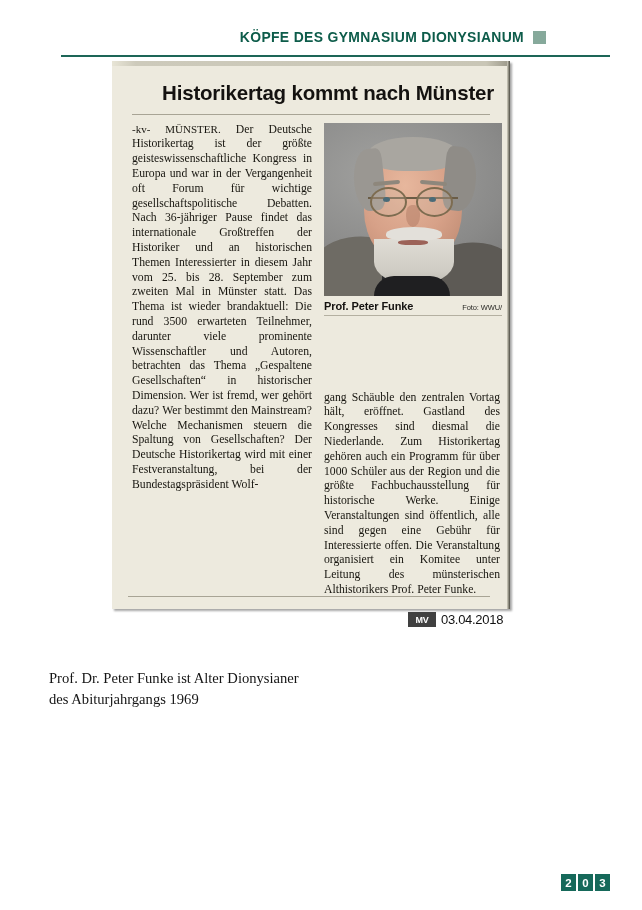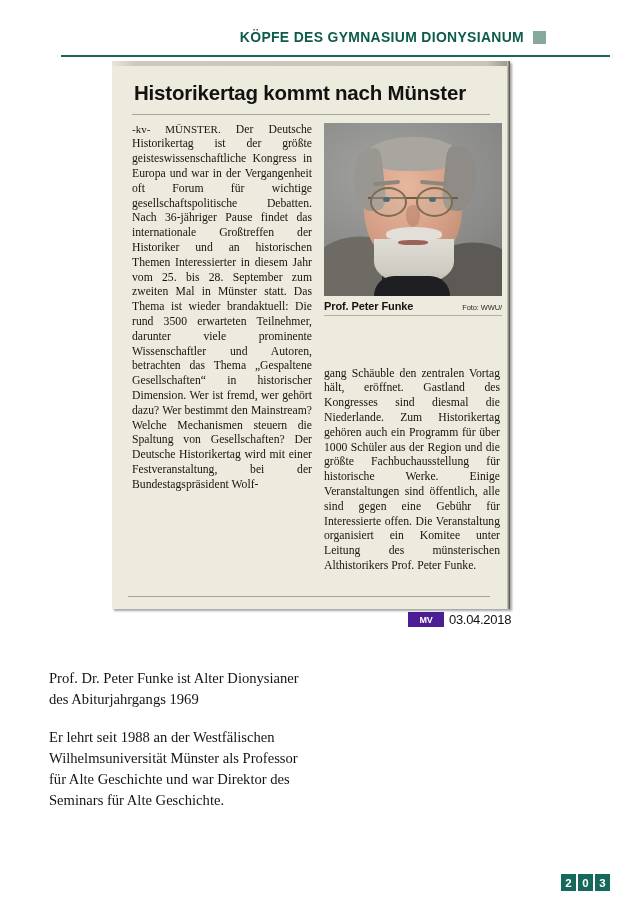--- a/index.html
+++ b/index.html
@@ -87,20 +87,21 @@
   }
 
   .clip-headline {
     font-family: "Liberation Sans", sans-serif;
     font-weight: bold;
     font-size: 20.5px;
     color: #141210;
     letter-spacing: -0.2px;
     margin: 6px 0 0 6px;
     line-height: 1.15;
+    text-align: right;
   }
   .clip-headline-rule {
     margin: 9px 4px 0 4px;
     height: 1px;
     background: #a8a495;
   }
 
   .clip-body {
     margin-top: 8px;
     position: relative;
@@ -117,21 +118,21 @@
   }
   .col-left {
     position: absolute;
     left: 4px;
     top: 0;
     width: 180px;
   }
   .col-right {
     position: absolute;
     left: 196px;
-    top: 244px;
+    top: 268px;
     width: 176px;
   }
   .kicker {
     font-family: "Liberation Serif", serif;
     font-weight: normal;
     font-size: 11px;
   }
   .clip-col p {
     margin: 0;
   }
@@ -346,23 +347,23 @@
   
   .date-stamp {
     position: absolute;
     left: 408px;
     top: 612px;
     display: flex;
     align-items: center;
     gap: 5px;
   }
   .mv-logo {
-    width: 36px;
+    width: 28px;
     height: 15px;
-    background: #4c1d95;
+    background: #404040;
     color: #ffffff;
     font-family: "Liberation Sans", sans-serif;
     font-weight: bold;
     font-size: 9px;
     display: flex;
     align-items: center;
     justify-content: center;
     letter-spacing: -0.3px;
   }
   .date-text {
@@ -478,21 +479,20 @@
 </div>
 
 <div class="date-stamp">
   <span class="mv-logo">MV</span>
   <span class="date-text">03.04.2018</span>
 </div>
 
 <div class="body-columns">
   <div class="body-col">
     <p>Prof. Dr. Peter Funke ist Alter Dionysianer des Abiturjahrgangs 1969</p>
-    <p>Er lehrt seit 1988 an der Westfälischen Wilhelmsuniversität Münster als Professor für Alte Geschichte und war Direktor des Seminars für Alte Geschichte.</p>
   </div>
 </div>
 
 <div class="page-number">
   <span class="page-digit">2</span>
   <span class="page-digit">0</span>
   <span class="page-digit">3</span>
 </div>
 
 </body></html>

